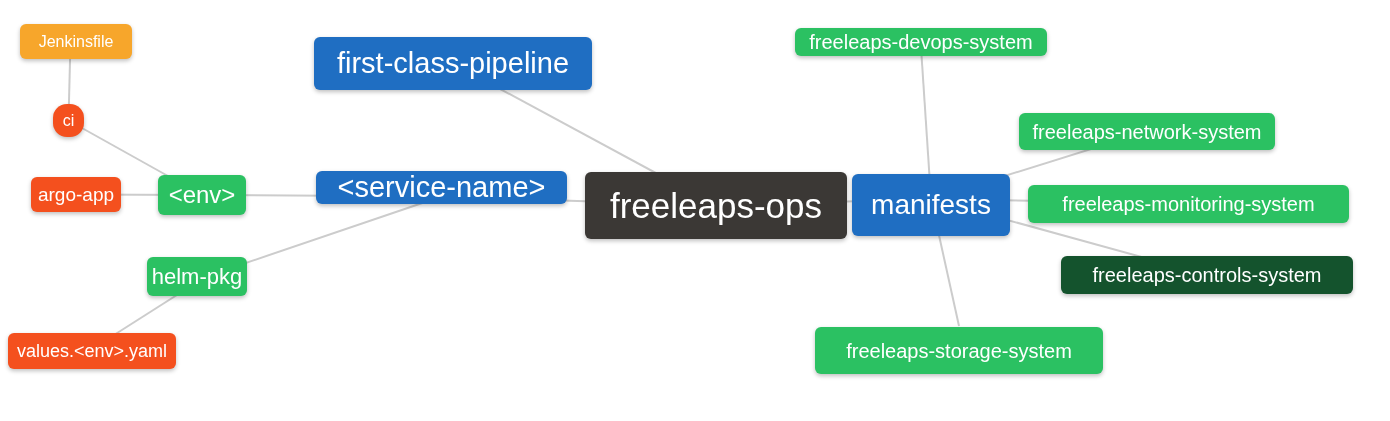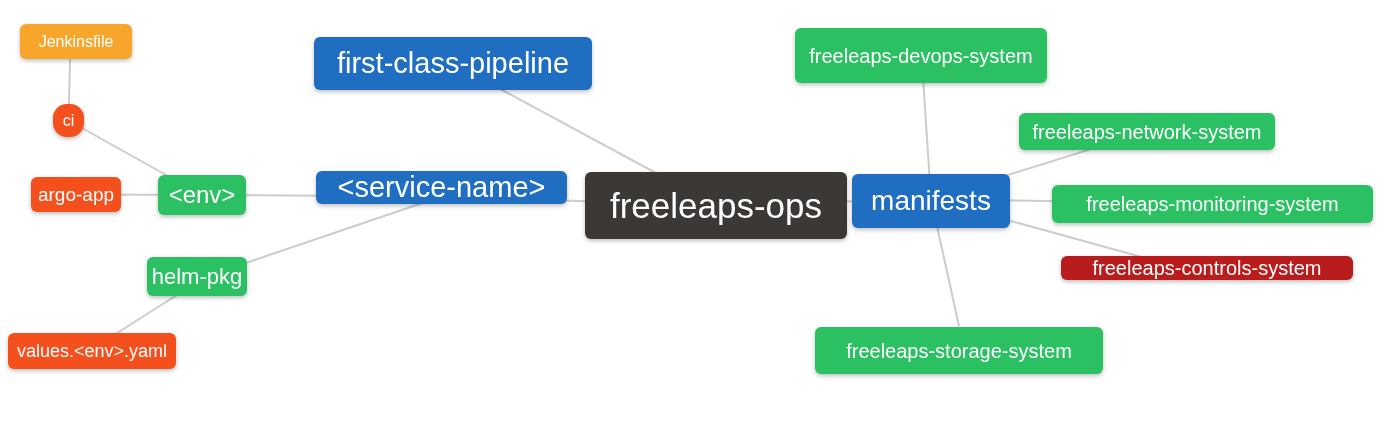--- a/index.html
+++ b/index.html
@@ -60,20 +60,20 @@
   <div id="nodes">
       <div class="node" style="left: 20px; top: 24px; width: 112px; height: 35px; font-size: 16px; background: rgb(247, 166, 43); color: rgb(255, 255, 255);">Jenkinsfile</div>
       <div class="node" style="left: 53px; top: 104px; width: 31px; height: 33px; font-size: 16px; background: rgb(244, 80, 30); color: rgb(255, 255, 255); border-radius: 14px;">ci</div>
       <div class="node" style="left: 31px; top: 177px; width: 90px; height: 35px; font-size: 19px; background: rgb(244, 80, 30); color: rgb(255, 255, 255);">argo-app</div>
       <div class="node" style="left: 158px; top: 175px; width: 88px; height: 40px; font-size: 24px; background: rgb(43, 193, 98); color: rgb(255, 255, 255);">&lt;env&gt;</div>
       <div class="node" style="left: 147px; top: 257px; width: 100px; height: 39px; font-size: 22px; background: rgb(43, 193, 98); color: rgb(255, 255, 255);">helm-pkg</div>
       <div class="node" style="left: 8px; top: 333px; width: 168px; height: 36px; font-size: 18px; background: rgb(244, 80, 30); color: rgb(255, 255, 255);">values.&lt;env&gt;.yaml</div>
       <div class="node" style="left: 314px; top: 37px; width: 278px; height: 53px; font-size: 29px; background: rgb(31, 110, 194); color: rgb(255, 255, 255);">first-class-pipeline</div>
       <div class="node" style="left: 316px; top: 171px; width: 251px; height: 33px; font-size: 29px; background: rgb(31, 110, 194); color: rgb(255, 255, 255);">&lt;service-name&gt;</div>
       <div class="node" style="left: 585px; top: 172px; width: 262px; height: 67px; font-size: 35px; background: rgb(59, 56, 53); color: rgb(255, 255, 255);">freeleaps-ops</div>
-      <div class="node" style="left: 852px; top: 174px; width: 158px; height: 54px; font-size: 28px; background: rgb(31, 110, 194); color: rgb(255, 255, 255);">manifests</div>
-      <div class="node" style="left: 795px; top: 28px; width: 252px; height: 55px; font-size: 20px; background: rgb(43, 193, 98); color: rgb(255, 255, 255);">freeleaps-devops-system</div>
+      <div class="node" style="left: 852px; top: 174px; width: 158px; height: 62px; font-size: 28px; background: rgb(31, 110, 194); color: rgb(255, 255, 255);">manifests</div>
+      <div class="node" style="left: 795px; top: 28px; width: 252px; height: 28px; font-size: 20px; background: rgb(43, 193, 98); color: rgb(255, 255, 255);">freeleaps-devops-system</div>
       <div class="node" style="left: 1019px; top: 113px; width: 256px; height: 37px; font-size: 20px; background: rgb(43, 193, 98); color: rgb(255, 255, 255);">freeleaps-network-system</div>
-      <div class="node" style="left: 1052px; top: 185px; width: 321px; height: 38px; font-size: 20px; background: rgb(43, 193, 98); color: rgb(255, 255, 255);">freeleaps-monitoring-system</div>
-      <div class="node" style="left: 1061px; top: 256px; width: 292px; height: 24px; font-size: 20px; background: #b91c1c; color: rgb(255, 255, 255);">freeleaps-controls-system</div>
+      <div class="node" style="left: 1028px; top: 185px; width: 321px; height: 38px; font-size: 20px; background: rgb(43, 193, 98); color: rgb(255, 255, 255);">freeleaps-monitoring-system</div>
+      <div class="node" style="left: 1061px; top: 256px; width: 292px; height: 38px; font-size: 20px; background: #14532d; color: rgb(255, 255, 255);">freeleaps-controls-system</div>
       <div class="node" style="left: 815px; top: 307px; width: 288px; height: 47px; font-size: 20px; background: rgb(43, 193, 98); color: rgb(255, 255, 255); margin-top: 20px;">freeleaps-storage-system</div>
     </div>
 </div>
 
 </body></html>

